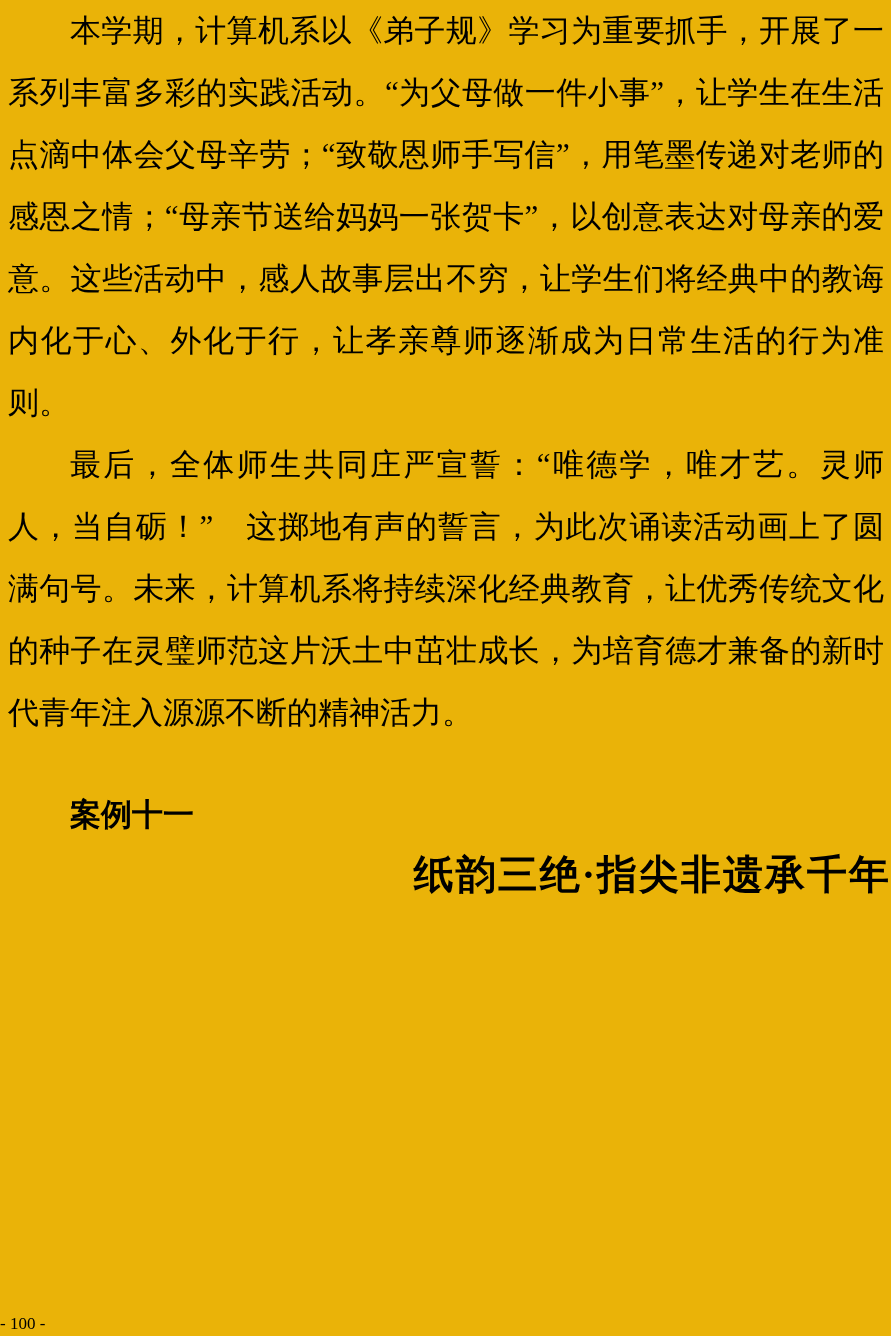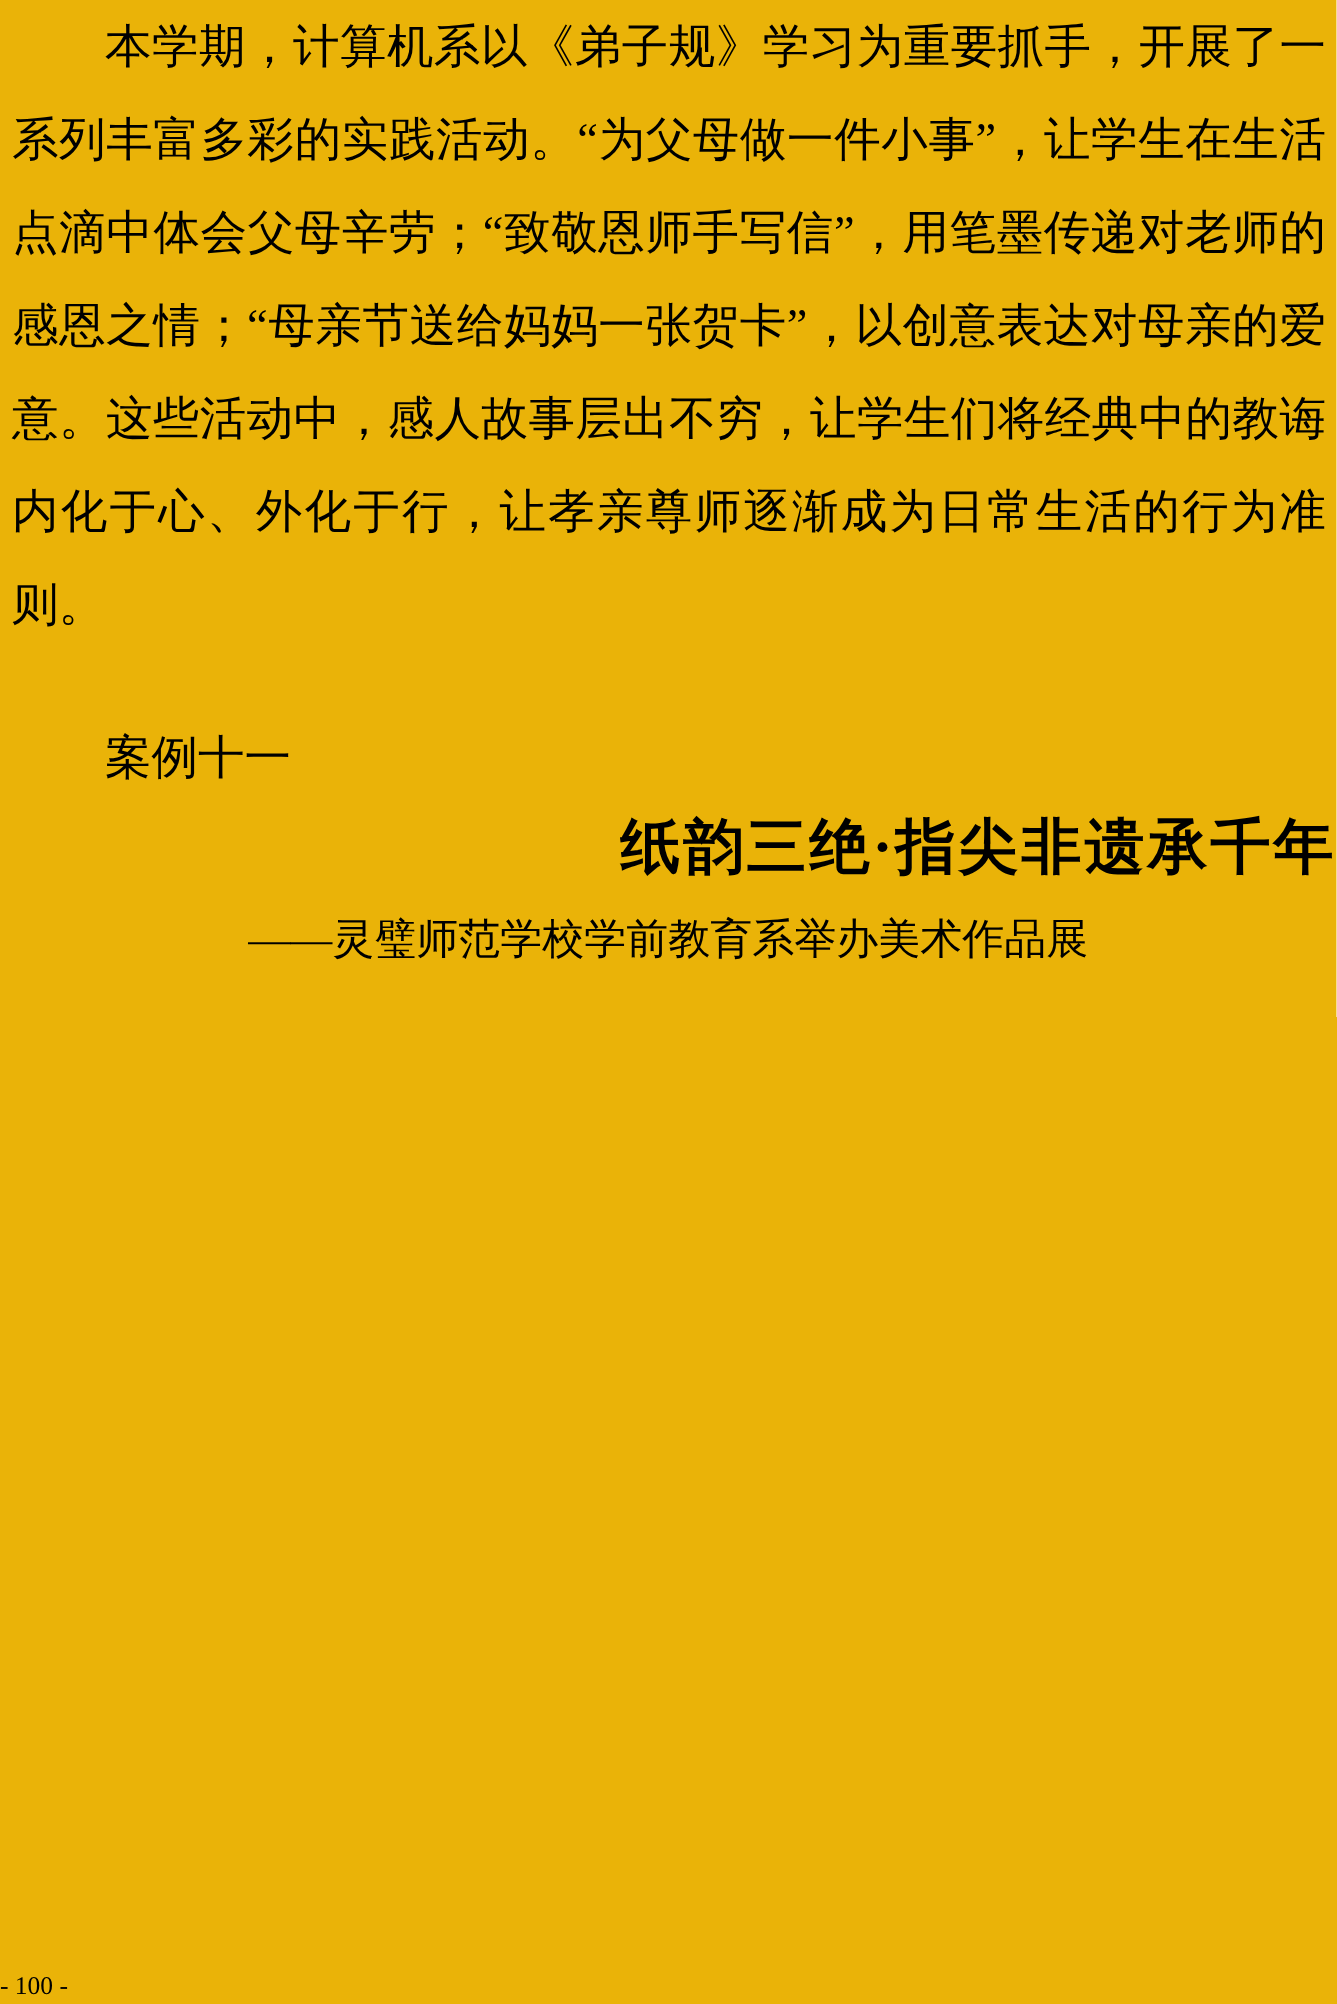--- a/index.html
+++ b/index.html
@@ -25,21 +25,21 @@
     text-align: justify;
     text-justify: inter-character;
     text-indent: 2em;
     word-break: break-all;
   }
   .section-heading {
     margin: 40px 0 0 0;
     padding: 0 7px 0 8px;
     font-size: 31px;
     line-height: 62px;
-    font-weight: normal;
+    font-weight: bold;
     text-indent: 2em;
   }
   .case-title {
     margin: 0;
     padding: 0;
     font-size: 40px;
     line-height: 58px;
     font-weight: bold;
     text-align: right;
     letter-spacing: 2px;
@@ -61,23 +61,23 @@
     color: #000000;
   }
 </style>
 </head>
 <body>
 
 <div class="page">
 
   <p class="body-para">本学期，计算机系以《弟子规》学习为重要抓手，开展了一系列丰富多彩的实践活动。“为父母做一件小事”，让学生在生活点滴中体会父母辛劳；“致敬恩师手写信”，用笔墨传递对老师的感恩之情；“母亲节送给妈妈一张贺卡”，以创意表达对母亲的爱意。这些活动中，感人故事层出不穷，让学生们将经典中的教诲内化于心、外化于行，让孝亲尊师逐渐成为日常生活的行为准则。</p>
 
+  <p class="body-para">最后，全体师生共同庄严宣誓：“唯德学，唯才艺。灵师人，当自砺！”　这掷地有声的誓言，为此次诵读活动画上了圆满句号。未来，计算机系将持续深化经典教育，让优秀传统文化的种子在灵璧师范这片沃土中茁壮成长，为培育德才兼备的新时代青年注入源源不断的精神活力。</p>
 
   <h2 class="section-heading">案例十一</h2>
 
   <h1 class="case-title">纸韵三绝·指尖非遗承千年</h1>
 
-  <div class="case-subtitle">——灵璧师范学校学前教育系举办美术作品展</div>
 
 
   <div class="page-footer">- 100 -</div>
 
 </div>
 
 </body></html>

